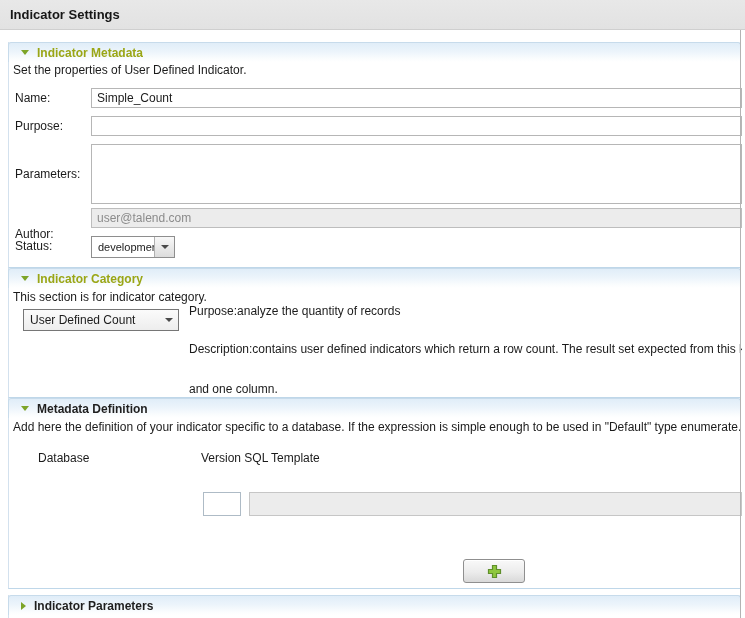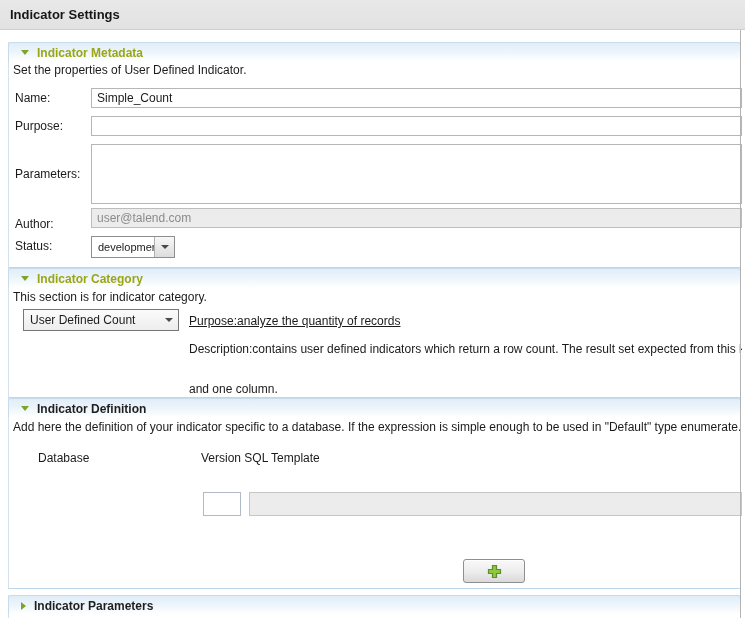--- a/index.html
+++ b/index.html
@@ -95,21 +95,21 @@
 
   <div class="lbl" style="left:6px;top:46px;">Name:</div>
   <input class="txt" style="left: 82px; top: 46px; width: 651px;" value="Simple_Count">
 
   <div class="lbl" style="left:6px;top:74px;">Purpose:</div>
   <input class="txt" style="left: 82px; top: 74px; width: 651px;" value="">
 
   <div class="lbl" style="left:6px;top:122px;">Parameters:</div>
   <textarea class="txt" style="left: 82px; top: 102px; width: 651px; height: 60px;"></textarea>
 
-  <div class="lbl" style="left:6px;top:172px;">Author:</div>
+  <div class="lbl" style="left:6px;top:182px;">Author:</div>
   <input class="txt readonly" style="left: 82px; top: 166px; width: 651px;" readonly="" value="user@talend.com">
 
   <div class="lbl" style="left:6px;top:194px;">Status:</div>
   <div class="combo" style="left:82px;top:194px;width:84px;">
     <span class="combo-text">development</span>
     <span class="combo-btn">
         <i class="arr"></i>
       </span>
   </div>
 </div>
@@ -121,29 +121,29 @@
   </div>
   <div class="sec-desc" style="top:22px;">This section is for indicator category.</div>
 
   <div class="combo combo-gray" style="left:14px;top:41px;width:156px;">
     <span class="combo-text" style="font-size:12px;">User Defined Count</span>
     <span class="combo-btn flat">
         <i class="arr"></i>
       </span>
   </div>
 
-  <div class="sec-desc" style="left:180px;top:46px;text-decoration:underline;">Purpose:analyze the quantity of records</div>
+  <div class="sec-desc" style="left:180px;top:36px;">Purpose:analyze the quantity of records</div>
   <div class="sec-desc nowrap" style="left:180px;top:74px;width:553px;">Description:contains user defined indicators which return a row count. The result set expected from this ki</div>
   <div class="sec-desc" style="left:180px;top:90px;margin-top:24px;">and one column.</div>
 </div>
 
 <div class="section" style="top:398px;height:191px;">
   <div class="section-header">
     <span class="twistie tw-down"></span>
-    <span class="section-title title-dark">Indicator Definition</span>
+    <span class="section-title title-dark">Metadata Definition</span>
   </div>
   <div class="sec-desc nowrap" style="top:22px;width:729px;">Add here the definition of your indicator specific to a database. If the expression is simple enough to be used in "Default" type enumerate.</div>
 
   <div class="col-head" style="left:29px;top:53px;">Database</div>
   <div class="col-head" style="left:192px;top:53px;">Version SQL Template</div>
 
   <input class="txt" style="left: 194px; top: 94px; width: 38px; height: 24px; border-color: rgb(174, 187, 198);" value="">
   <input class="txt readonly" style="left: 240px; top: 94px; width: 493px; height: 24px; border-color: rgb(198, 198, 198);" readonly="" value="">
 
   <div class="add-btn" style="left:454px;top:161px;">

